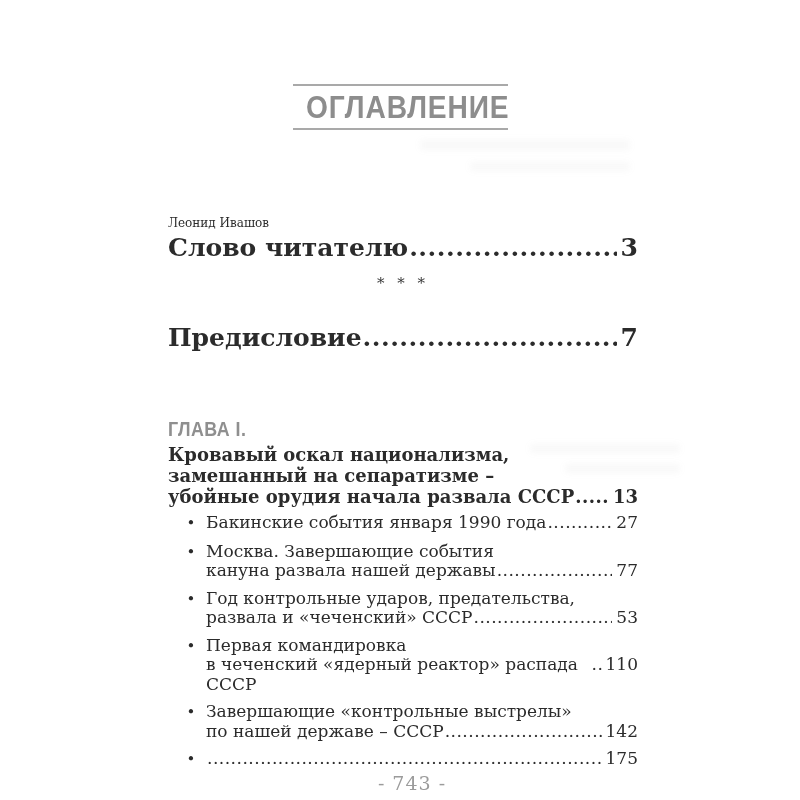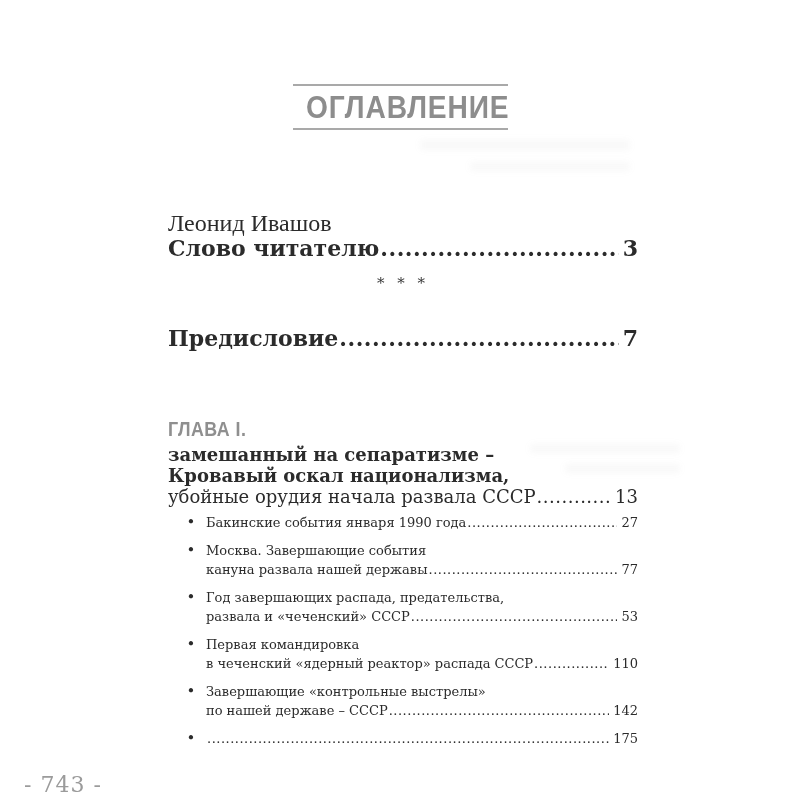--- a/index.html
+++ b/index.html
@@ -51,32 +51,31 @@
   }
 
   
   .content{
     position:absolute;
     left:168px;
     top:200px;
     width:470px;
   }
   .author{
-    font-size:24px;
+    font-size:12px;
     line-height:22px;
     margin-bottom:2px;
-    font-family:Liberation Serif, serif;
   }
   .row{
     display:flex;
     align-items:baseline;
   }
   .front-row{
     font-weight:700;
-    font-size:22px;
+    font-size:25px;
     line-height:24px;
   }
   .leader{
     flex:1;
     overflow:hidden;
     white-space:nowrap;
     margin:0 1px;
     min-width:10px;
   }
   .leader::after{
@@ -111,30 +110,30 @@
     transform:scaleX(0.85);
     transform-origin:left center;
     white-space:nowrap;
   }
   .chapter-title{
     margin-top:4px;
     font-weight:700;
     font-size:18px;
     line-height:21px;
   }
-  .chapter-title .row{font-weight:400;}
+  .chapter-title .row{font-weight:700;}
 
   
   .items{
     margin-top:6px;
   }
   .item{
     display:flex;
     margin-bottom:8px;
-    font-size:13px;
+    font-size:17px;
     line-height:19.5px;
   }
   .bullet{
     width:14px;
     margin-left:16px;
     margin-right:8px;
     flex:0 0 auto;
     text-align:center;
   }
   .bullet::before{
@@ -146,21 +145,22 @@
     flex:1;
     min-width:0;
   }
 
   
   .footer{
     position:absolute;
     left:0;
     right:0;
     top:760px;
-    font-size:22px;
+    text-align:center;
+    font-size:19px;
     letter-spacing:1px;
     color:#9b9b9b;
     padding-left:24px;
   }
 </style>
 </head>
 <body>
 
 <div class="page">
 
@@ -187,22 +187,22 @@
 
     <div class="row front-row front-row-2">
       <span>Предисловие</span>
       <span class="leader"></span>
       <span class="pagenum">7</span>
     </div>
 
     <div class="chapter-heading">ГЛАВА I.</div>
 
     <div class="chapter-title">
+      <div>Кровавый оскал национализма,</div>
       <div>замешанный на сепаратизме –</div>
-      <div>Кровавый оскал национализма,</div>
       <div class="row">
         <span>убойные орудия начала развала СССР</span>
         <span class="leader"></span>
         <span class="pagenum">13</span>
       </div>
     </div>
 
     <div class="items">
 
       <div class="item">
@@ -224,21 +224,21 @@
             <span>кануна развала нашей державы</span>
             <span class="leader"></span>
             <span class="pagenum">77</span>
           </div>
         </div>
       </div>
 
       <div class="item">
         <span class="bullet"></span>
         <div class="item-body">
-          <div>Год завершающих распада, предательства,</div>
+          <div>Год контрольные ударов, предательства,</div>
           <div class="row">
             <span>развала и «чеченский» СССР</span>
             <span class="leader"></span>
             <span class="pagenum">53</span>
           </div>
         </div>
       </div>
 
       <div class="item">
         <span class="bullet"></span>

